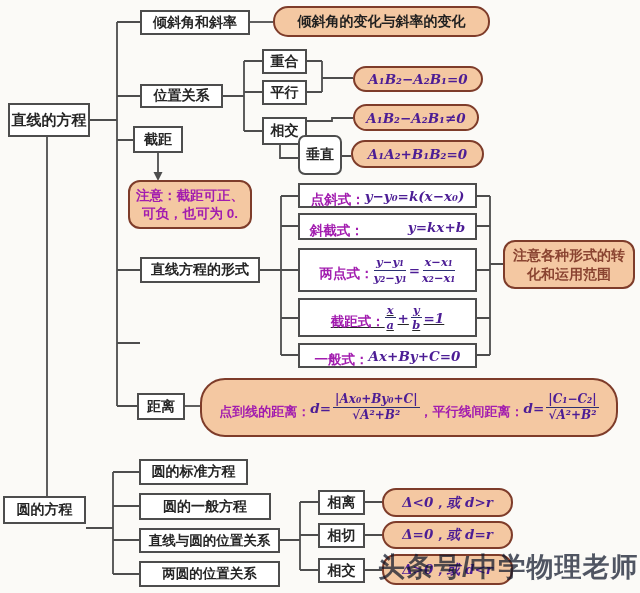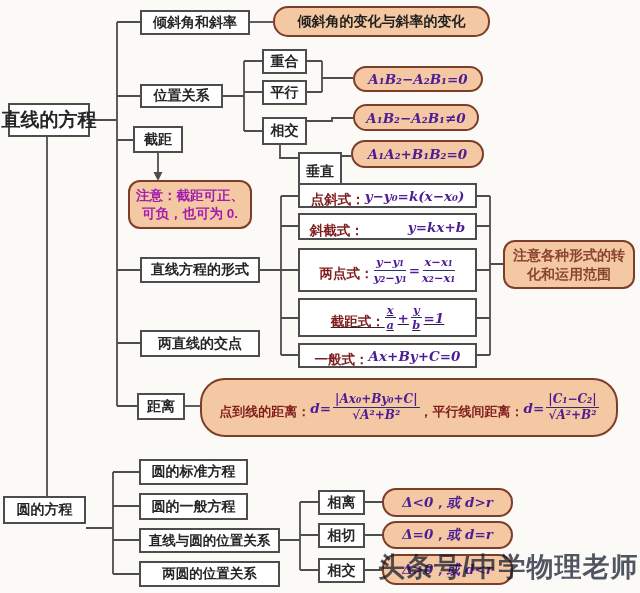--- a/index.html
+++ b/index.html
@@ -18,21 +18,21 @@
     position:absolute;box-sizing:border-box;z-index:2;
     border:2px solid #7e3c2a;background:#f4c8a2;border-radius:14px;
     display:flex;align-items:center;justify-content:center;
     font-size:14px;font-weight:700;color:#1f1f1f;white-space:nowrap;
   }
   .note{white-space:normal;text-align:center;line-height:1.3;padding:2px 6px;}
   .math{
     font-family:"DejaVu Serif",serif;font-style:italic;font-weight:700;
     color:#4c1d95;font-size:13.5px;
   }
-  .cn{font-style:normal;font-weight:700;color:#7f1d1d;margin-top:8px;}
+  .cn{font-style:normal;font-weight:700;color:#a21caf;margin-top:8px;}
   .fwrap{display:inline-flex;align-items:center;gap:2px;}
   .frac{display:inline-flex;flex-direction:column;align-items:center;line-height:1.05;font-size:11.5px;}
   .frac .num{border-bottom:1.5px solid #2b3070;padding:0 2px 1px;}
   .frac .den{padding-top:1px;}
   .sqrtwrap{white-space:nowrap;}
   .sqrtsign{font-style:normal;}
   .rad{border-top:1.5px solid #2b3070;}
   .watermark{
     position:absolute;left:378px;top:549px;z-index:6;
     font-size:27px;font-weight:700;color:#0f172a;opacity:.72;
@@ -74,31 +74,31 @@
       <path d="M280 540 H300 M300 502 V570 M300 502 H318 M300 535 H318 M300 570 H318"></path>
 
       <path d="M365 502 H382 M365 535 H382 M365 570 H382"></path>
     </g>
     <g fill="#4d4d4d" stroke="none">
       <polygon points="153.5,172 162.5,172 158,181"></polygon>
       <polygon points="42.5,502 51.5,502 47,512"></polygon>
     </g>
   </svg>
 
-  <div class="wbox" style="left:8px;top:103px;width:82px;height:34px;font-size:19px;">直线的方程</div>
+  <div class="wbox" style="left:8px;top:103px;width:82px;height:34px;font-size:15px;">直线的方程</div>
   <div class="wbox" style="left:3px;top:496px;width:83px;height:28px;">圆的方程</div>
 
   <div class="wbox" style="left:140px;top:10px;width:110px;height:25px;">倾斜角和斜率</div>
   <div class="obox" style="left:273px;top:6px;width:217px;height:31px;border-radius:15px;">倾斜角的变化与斜率的变化</div>
 
   <div class="wbox" style="left:140px;top:84px;width:83px;height:24px;">位置关系</div>
   <div class="wbox" style="left:262px;top:49px;width:45px;height:25px;">重合</div>
   <div class="wbox" style="left:262px;top:80px;width:45px;height:25px;">平行</div>
   <div class="wbox" style="left:262px;top:117px;width:45px;height:28px;">相交</div>
-  <div class="wbox" style="left:298px;top:152px;width:44px;height:40px;">垂直</div>
+  <div class="wbox" style="left:298px;top:135px;width:44px;height:40px;border-radius:7px;">垂直</div>
   <div class="obox math" style="left:353px;top:66px;width:130px;height:26px;">A₁B₂−A₂B₁=0</div>
   <div class="obox math" style="left:353px;top:104px;width:126px;height:27px;">A₁B₂−A₂B₁≠0</div>
   <div class="obox math" style="left:351px;top:140px;width:133px;height:28px;font-style:italic;">A₁A₂+B₁B₂=0</div>
 
   <div class="wbox" style="left:133px;top:126px;width:50px;height:27px;">截距</div>
   <div class="obox note" style="left:128px;top:180px;width:124px;height:49px;font-size:13.5px;color:#a21caf;border-radius:12px;text-align:center;">注意：截距可正、可负，也可为 0.</div>
 
   <div class="wbox" style="left:140px;top:257px;width:120px;height:26px;">直线方程的形式</div>
 
   <div class="wbox" style="left:298px;top:183px;width:179px;height:25px;font-size:13.5px;">
@@ -142,21 +142,20 @@
     </span>
   </div>
 
   <div class="wbox" style="left:298px;top:343px;width:179px;height:25px;font-size:13.5px;">
     <span class="cn">一般式：</span>
       <span class="math">Ax+By+C=0</span>
   </div>
 
   <div class="obox note" style="left:503px;top:240px;width:132px;height:49px;font-size:14px;color:#8a4431;border-radius:12px;">注意各种形式的转化和运用范围</div>
 
-  <div class="wbox" style="left:140px;top:330px;width:120px;height:27px;">两直线的交点</div>
   <div class="wbox" style="left:137px;top:393px;width:48px;height:27px;">距离</div>
 
   <div class="obox" style="left:200px;top:378px;width:418px;height:59px;font-size:13px;border-radius:25px;">
     <span class="cn">点到线的距离：</span>
     <span class="math fwrap">
       <span>d=</span>
       <span class="frac" style="font-size:12px;">
         <span class="num">|Ax₀+By₀+C|</span>
         <span class="den sqrtwrap"><span class="sqrtsign">√</span><span class="rad">A²+B²</span></span>
       </span>
@@ -166,21 +165,21 @@
     <span class="math fwrap">
       <span>d=</span>
       <span class="frac" style="font-size:12px;">
         <span class="num">|C₁−C₂|</span>
         <span class="den sqrtwrap"><span class="sqrtsign">√</span><span class="rad">A²+B²</span></span>
       </span>
     </span>
   </div>
 
   <div class="wbox" style="left:139px;top:459px;width:109px;height:26px;">圆的标准方程</div>
-  <div class="wbox" style="left:139px;top:493px;width:109px;height:27px;">圆的一般方程</div>
+  <div class="wbox" style="left:139px;top:493px;width:132px;height:27px;">圆的一般方程</div>
   <div class="wbox" style="left:139px;top:528px;width:141px;height:25px;font-size:13.5px;">直线与圆的位置关系</div>
   <div class="wbox" style="left:139px;top:561px;width:141px;height:26px;font-size:13.5px;">两圆的位置关系</div>
 
   <div class="wbox" style="left:318px;top:490px;width:47px;height:25px;">相离</div>
   <div class="wbox" style="left:318px;top:523px;width:47px;height:25px;">相切</div>
   <div class="wbox" style="left:318px;top:558px;width:47px;height:25px;">相交</div>
 
   <div class="obox math" style="left:382px;top:488px;width:131px;height:29px;">Δ&lt;0，或 d&gt;r</div>
   <div class="obox math" style="left:382px;top:521px;width:131px;height:28px;">Δ=0，或 d=r</div>
   <div class="obox math" style="left:382px;top:554px;width:131px;height:31px;">Δ&gt;0，或 d&lt;r</div>

